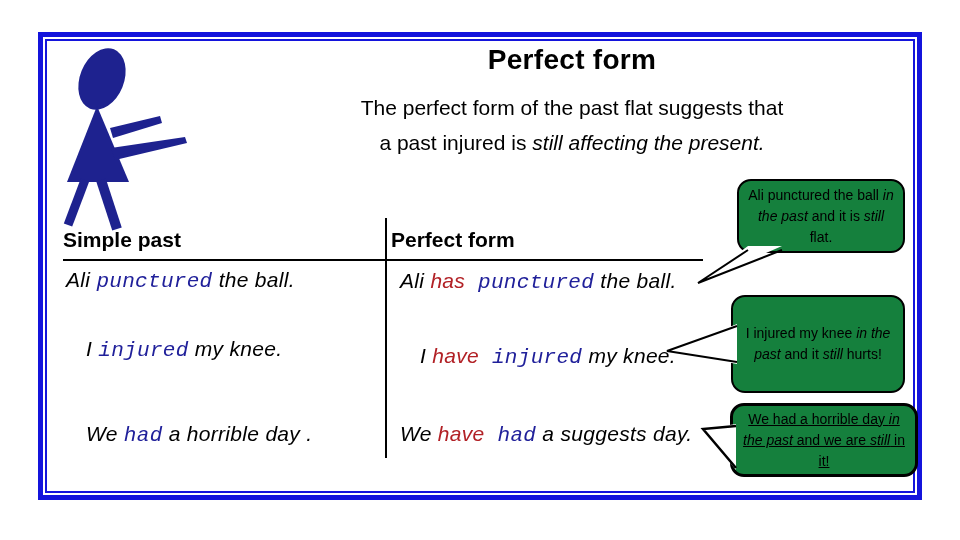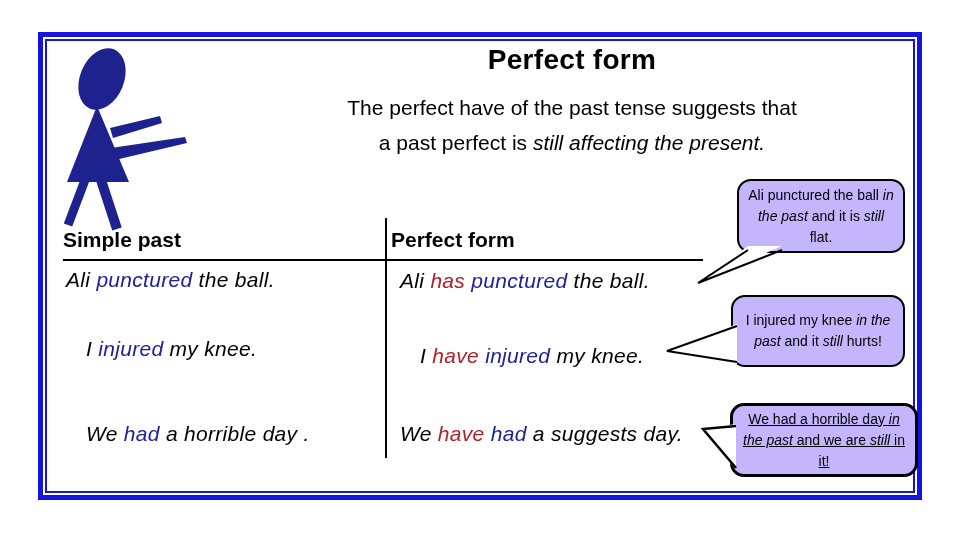--- a/index.html
+++ b/index.html
@@ -39,31 +39,31 @@
   .col-header-right{left:391px;width:300px;}
   .header-underline{
     left:63px;top:259px;width:640px;height:2px;background:#000;
   }
   .column-divider{
     left:385px;top:218px;width:2px;height:240px;background:#000;
   }
   .sentence{
     font-size:21px;font-style:italic;letter-spacing:0.3px;white-space:nowrap;
   }
-  .seg-blue{color:var(--verb-blue);}
+  .seg-blue{color:var(--verb-blue);font-family:Liberation Mono, monospace;}
   .seg-red{color:var(--auxiliary-red);}
   .seg-italic{font-style:italic;}
   .callout{
-    background:#c4b5fd;border:2.5px solid #000;border-radius:14px;
+    background:#15803d;border:2.5px solid #000;border-radius:14px;
     font-size:14px;line-height:21px;text-align:center;
     display:flex;align-items:center;justify-content:center;
     box-sizing:border-box;padding:4px 8px;z-index:5;
   }
   .callout-1{left:737px;top:179px;width:168px;height:74px;}
-  .callout-2{left:731px;top:295px;width:174px;height:72px;}
+  .callout-2{left:731px;top:295px;width:174px;height:98px;}
   .callout-3{left:730px;top:403px;width:188px;height:74px;border-width:3px;text-decoration:underline;}
   .tails{left:0;top:0;width:960px;height:540px;z-index:6;pointer-events:none;}
   .figure-wrap{left:55px;top:40px;width:140px;height:195px;}
   .figure-wrap .fil{fill:var(--figure-navy);}
   .figure-wrap .str{stroke:var(--figure-navy);fill:none;stroke-linecap:butt;}
 </style>
 </head>
 <body>
 
 <div class="abs frame-outer">
@@ -75,22 +75,22 @@
     <ellipse class="fil" cx="47" cy="39" rx="22" ry="32" transform="rotate(22 47 39)"></ellipse>
     <polygon class="fil" points="42,66 12,142 74,142"></polygon>
     <polygon class="fil" points="55,88 105,76 107,83 58,98"></polygon>
     <polygon class="fil" points="56,108 130,97 132,103 60,120"></polygon>
     <line class="str" x1="30" y1="140" x2="13" y2="185" stroke-width="9"></line>
     <line class="str" x1="46" y1="140" x2="62" y2="189" stroke-width="10"></line>
   </svg>
 </div>
 
 <div class="abs page-title">Perfect form</div>
-<div class="abs subtitle-line">The perfect have of the past tense suggests that</div>
-<div class="abs subtitle-line subtitle-line2"><span class="seg seg-plain">a past perfect is </span><span class="seg seg-italic">still affecting the present.</span></div>
+<div class="abs subtitle-line">The perfect form of the past flat suggests that</div>
+<div class="abs subtitle-line subtitle-line2"><span class="seg seg-plain">a past injured is </span><span class="seg seg-italic">still affecting the present.</span></div>
 
 <div class="abs col-header col-header-left">Simple past</div>
 <div class="abs col-header col-header-right">Perfect form</div>
 <div class="abs header-underline"></div>
 <div class="abs column-divider"></div>
 
 <div class="abs sentence" style="left:66px;top:268px;"><span class="seg seg-plain">Ali </span><span class="seg seg-blue">punctured</span><span class="seg seg-plain"> the ball.</span></div>
 <div class="abs sentence" style="left:86px;top:337px;"><span class="seg seg-plain">I </span><span class="seg seg-blue">injured</span><span class="seg seg-plain"> my knee.</span></div>
 <div class="abs sentence" style="left:86px;top:422px;"><span class="seg seg-plain">We </span><span class="seg seg-blue">had</span><span class="seg seg-plain"> a horrible day .</span></div>
 

